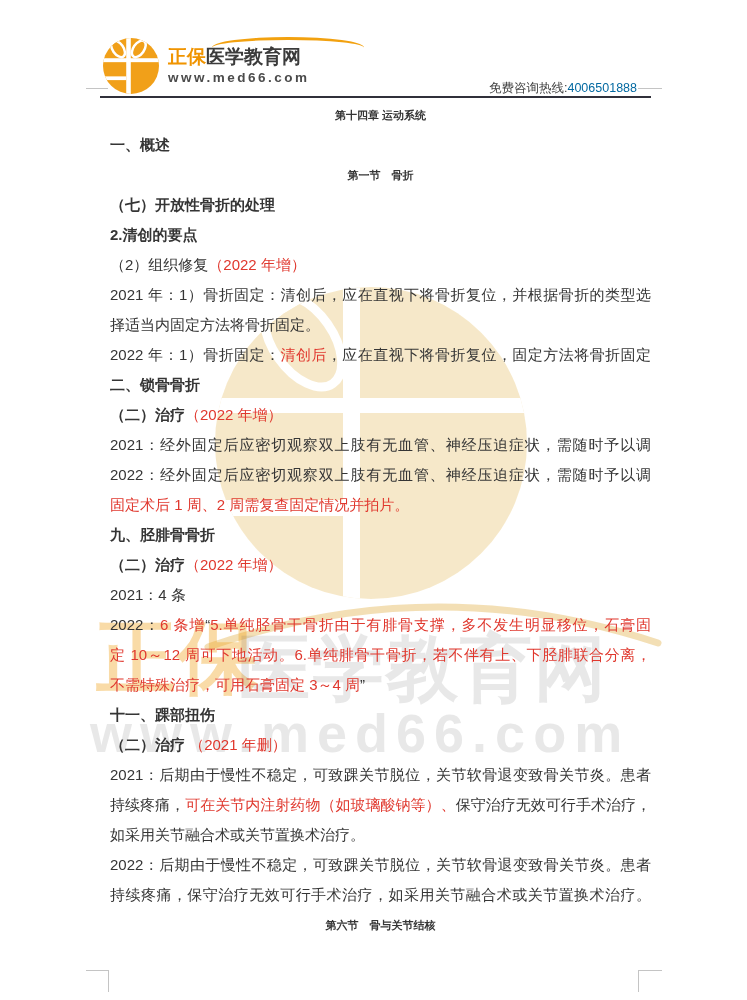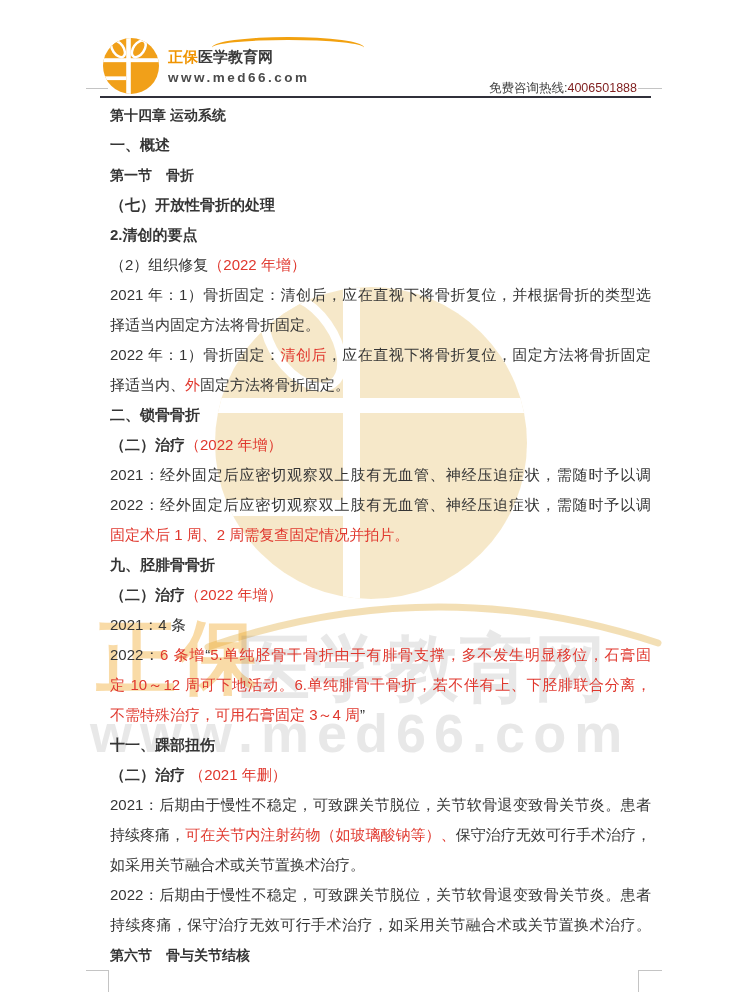--- a/index.html
+++ b/index.html
@@ -23,43 +23,43 @@
   .wm-circle{left:215px;top:287px;width:312px;height:312px;}
   .wm-arc{left:203px;top:563px;width:460px;height:96px;}
   .wm-zb{left:96px;top:618px;font-size:80px;font-weight:bold;color:var(--wm-orange);letter-spacing:2px;line-height:1;}
   .wm-med{left:238px;top:632px;font-size:72px;font-weight:bold;color:var(--wm-gray);letter-spacing:2px;line-height:1;}
   .wm-url{left:90px;top:706px;font-size:54px;font-weight:bold;color:var(--wm-gray);letter-spacing:8px;line-height:1;}
 
   
   .header-logo{position:absolute;left:103px;top:38px;display:flex;align-items:center;z-index:3;}
   .logo-icon{width:56px;height:56px;flex:0 0 auto;}
   .logo-text{margin-left:9px;position:relative;}
-  .logo-row1{position:relative;font-size:15px;font-weight:bold;line-height:24px;white-space:nowrap;}
+  .logo-row1{position:relative;font-size:19px;font-weight:bold;line-height:24px;white-space:nowrap;}
   .brand-orange{color:#f09400;}
   .brand-dark{color:#3b3b3b;}
   .logo-arc{position:absolute;left:44px;top:-8px;width:152px;height:18px;
     border-top:3px solid var(--accent);border-radius:50%;}
   .logo-url{font-size:13.5px;font-weight:bold;color:#4b4b4b;letter-spacing:2.5px;line-height:18px;}
   .hotline{position:absolute;top:80px;right:110px;z-index:3;font-size:12.5px;white-space:nowrap;}
   .hotline .lbl{color:#404040;}
-  .hotline .num{color:#7f1d1d;}
+  .hotline .num{color:#0369a1;}
   .header-rule{position:absolute;left:100px;top:96px;width:551px;height:0;border-top:2px solid #30303a;z-index:3;}
 
   
   .mark{position:absolute;z-index:2;}
   .mark-tl{left:86px;top:88px;width:22px;height:0;border-top:1px solid var(--mark);}
   .mark-tr{left:638px;top:88px;width:24px;height:0;border-top:1px solid var(--mark);}
   .mark-bl{left:86px;top:970px;width:22px;height:21px;border-top:1px solid var(--mark);border-right:1px solid var(--mark);}
   .mark-br{left:638px;top:970px;width:23px;height:21px;border-top:1px solid var(--mark);border-left:1px solid var(--mark);}
 
   
   .doc{position:absolute;left:110px;top:100px;width:541px;z-index:4;}
   .line{height:30px;line-height:30px;font-size:15px;color:var(--body);white-space:nowrap;}
   .line.j{white-space:normal;text-align:justify;text-align-last:justify;text-justify:inter-character;overflow:hidden;}
-  .line.c{text-align:left;font-size:14px;white-space:nowrap;}
+  .line.c{text-align:center;font-size:11px;white-space:nowrap;}
   .line .b{font-weight:bold;}
   .line .r{color:var(--red);}
 </style>
 </head>
 <body>
 
 <div class="page">
 
   <svg class="wm wm-circle" viewBox="0 0 312 312" xmlns="http://www.w3.org/2000/svg" opacity="0.55">
     <defs>
@@ -121,21 +121,20 @@
   <div class="doc" id="doc-lines">
       <div class="line c"><span class="b">第十四章 运动系统</span></div>
       <div class="line"><span class="b">一、概述</span></div>
       <div class="line c"><span class="b">第一节　骨折</span></div>
       <div class="line"><span class="b">（七）开放性骨折的处理</span></div>
       <div class="line"><span class="b">2.清创的要点</span></div>
       <div class="line"><span class="">（2）组织修复</span><span class="r ">（2022 年增）</span></div>
       <div class="line j"><span class="">2021 年：1）骨折固定：清创后，应在直视下将骨折复位，并根据骨折的类型选</span></div>
       <div class="line"><span class="">择适当内固定方法将骨折固定。</span></div>
       <div class="line j"><span class="">2022 年：1）骨折固定：</span><span class="r ">清创后</span><span class="">，应在直视下将骨折复位，固定方法将骨折固定</span></div>
-      <div class="line"><span class="">择适当内、</span><span class="r ">外</span><span class="">固定方法将骨折固定。</span></div>
       <div class="line"><span class="b">二、锁骨骨折</span></div>
       <div class="line"><span class="b">（二）治疗</span><span class="r ">（2022 年增）</span></div>
       <div class="line j"><span class="">2021：经外固定后应密切观察双上肢有无血管、神经压迫症状，需随时予以调整。</span></div>
       <div class="line j"><span class="">2022：经外固定后应密切观察双上肢有无血管、神经压迫症状，需随时予以调整。</span></div>
       <div class="line"><span class="r ">固定术后 1 周、2 周需复查固定情况并拍片。</span></div>
       <div class="line"><span class="b">九、胫腓骨骨折</span></div>
       <div class="line"><span class="b">（二）治疗</span><span class="r ">（2022 年增）</span></div>
       <div class="line"><span class="">2021：4 条</span></div>
       <div class="line j"><span class="">2022：</span><span class="r ">6 条增</span><span class="">“</span><span class="r ">5.单纯胫骨干骨折由于有腓骨支撑，多不发生明显移位，石膏固</span></div>
       <div class="line j"><span class="r ">定 10～12 周可下地活动。6.单纯腓骨干骨折，若不伴有上、下胫腓联合分离，</span></div>

